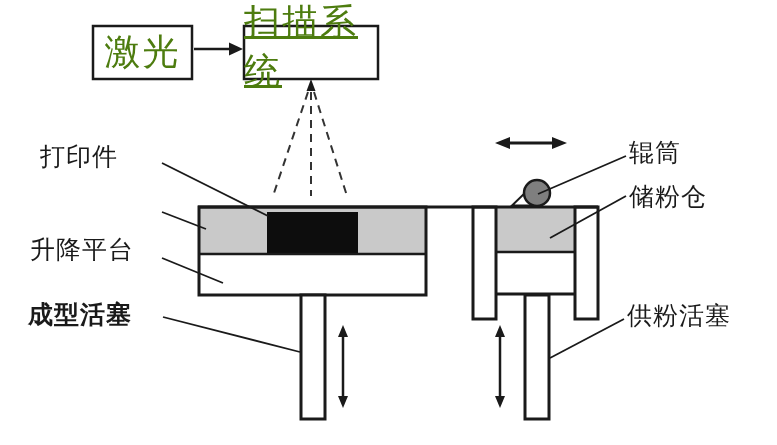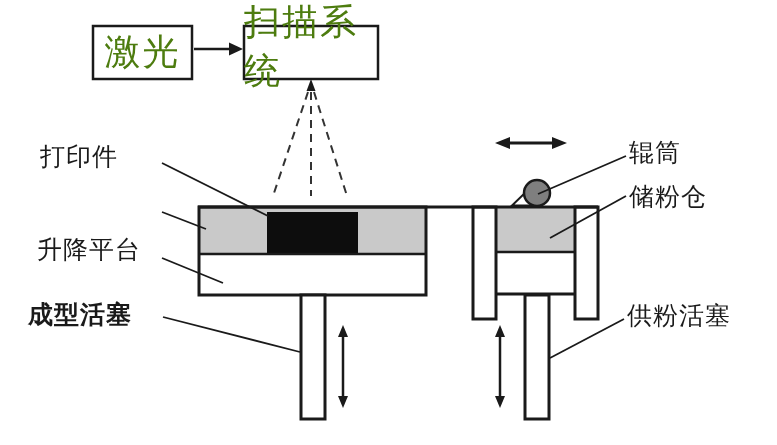--- a/index.html
+++ b/index.html
@@ -96,23 +96,23 @@
     <line x1="162" y1="163" x2="268" y2="216" stroke="#1a1a1a" stroke-width="1.8"></line>
     <line x1="162" y1="212" x2="206" y2="229" stroke="#1a1a1a" stroke-width="1.8"></line>
     <line x1="162" y1="258" x2="223" y2="283" stroke="#1a1a1a" stroke-width="1.8"></line>
     <line x1="163" y1="317" x2="300" y2="352" stroke="#1a1a1a" stroke-width="1.8"></line>
     <line x1="626" y1="156" x2="538" y2="194" stroke="#1a1a1a" stroke-width="1.8"></line>
     <line x1="626" y1="196" x2="550" y2="238" stroke="#1a1a1a" stroke-width="1.8"></line>
     <line x1="624" y1="319" x2="550" y2="358" stroke="#1a1a1a" stroke-width="1.8"></line>
   </svg>
 
   <div class="box-label" style="left:93px; top:26px; width:99px; height:53px;">激光</div>
-  <div class="box-label" style="left:244px; top:26px; width:134px; height:42px;">扫描系统</div>
+  <div class="box-label" style="left:244px; top:26px; width:134px; height:42px;text-decoration:underline;">扫描系统</div>
 
   <div class="label right-align" style="left:40px; top:144px; width:120px;">打印件</div>
-  <div class="label right-align" style="left:37px; top:237px; width:130px;">升降平台</div>
+  <div class="label right-align" style="left:30px; top:237px; width:130px;">升降平台</div>
   <div class="label right-align" style="left:28px; top:302px; width:130px;font-weight:bold;">成型活塞</div>
 
   <div class="label" style="left:629px; top:140px;">辊筒</div>
   <div class="label" style="left:629px; top:184px;text-align:right;">储粉仓</div>
   <div class="label" style="left:627px; top:303px;">供粉活塞</div>
 
 </div>
 
 </body></html>

